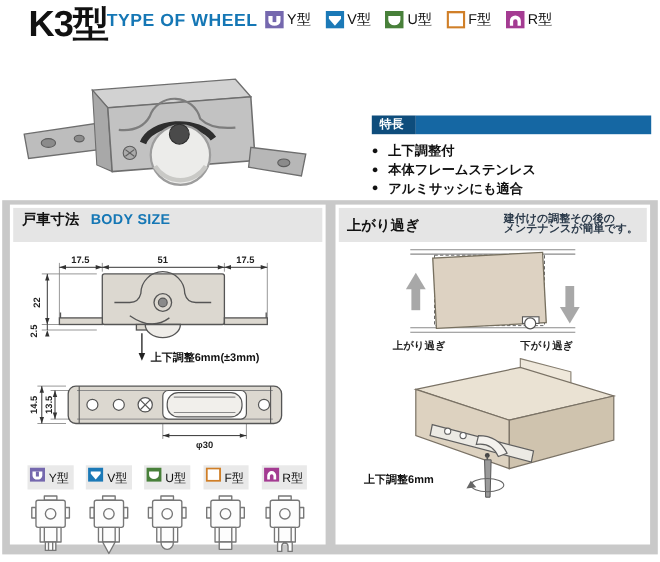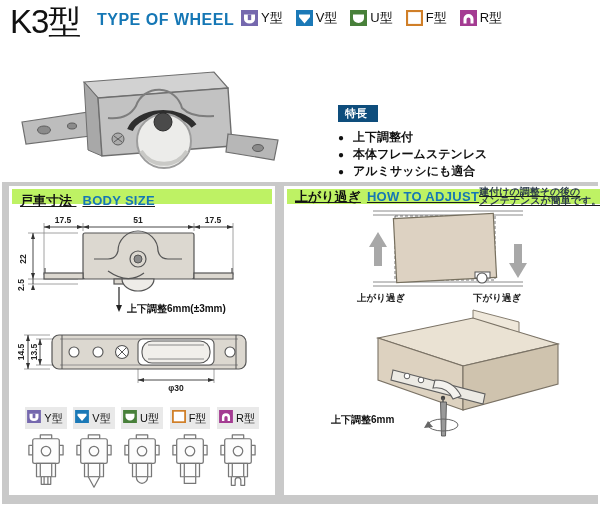--- a/index.html
+++ b/index.html
@@ -1,43 +1,43 @@
 <!DOCTYPE html>
 <html><head>
 <meta charset="utf-8">
 <style>
   html,body{margin:0;padding:0;background:#fff;}
   #page{position:relative;width:600px;height:511px;background:#fff;overflow:hidden;
         font-family:"Liberation Sans","DejaVu Sans",sans-serif;color:#1a1a1a;}
 
   
-  #k3-title{position:absolute;left:10px;top:0px;font-size:33px;font-weight:normal;letter-spacing:-1px;color:#111;}
+  #k3-title{position:absolute;left:26px;top:0px;font-size:33px;font-weight:bold;letter-spacing:-1px;color:#111;}
   #type-of-wheel{position:absolute;left:97px;top:11px;font-size:16px;font-weight:bold;letter-spacing:.5px;color:#1577b5;}
   #wheel-row{position:absolute;left:241px;top:9px;display:flex;gap:13px;}
   .wt{display:flex;align-items:center;gap:3px;}
   .wt svg{display:block;}
   .wt-label{font-size:13px;font-weight:normal;color:#111;}
 
   
   #product-photo{position:absolute;left:12px;top:46px;}
 
   
   #features{position:absolute;left:338px;top:105px;width:254px;}
-  #features-bar{display:flex;height:17px;line-height:17px;align-items:flex-end;}
+  #features-bar{display:flex;height:17px;line-height:17px;}
   #features-heading{background:#0e4d7c;color:#fff;font-size:11px;font-weight:bold;padding:0 11px 0 7px;}
   #features-bar-fill{flex:1;background:#1567a3;}
   #features-list{list-style:none;margin:7px 0 0 0;padding:0;font-family:Liberation Serif, serif;}
   #features-list li{font-size:12px;font-weight:bold;line-height:17px;color:#111;display:flex;align-items:center;}
   #features-list li::before{content:"●";font-size:10px;margin-right:9px;}
 
   
   #lower{position:absolute;left:2px;top:182px;width:596px;height:322px;background:#c9c9c9;
          box-sizing:border-box;padding:4px 7px 9px 7px;display:flex;gap:9px;}
   .panel{background:#fff;flex:1;position:relative;box-sizing:border-box;padding:3px;}
-  .panel-header{background:#bef264;height:15px;line-height:22px;padding:0 8px;white-space:nowrap;text-decoration:underline;}
+  .panel-header{background:#e5e5e5;height:31px;line-height:22px;padding:0 8px;white-space:nowrap;}
   .ph-jp{font-size:13px;font-weight:bold;color:#111;}
   .ph-en{font-size:13px;font-weight:bold;color:#1577b5;margin-left:6px;letter-spacing:.3px;}
   #adjust-header{display:flex;align-items:center;}
   #adjust-note{margin-left:auto;text-align:left;font-size:10px;line-height:8.5px;font-weight:bold;color:#2b3a4a;}
 
   svg.drawing{display:block;margin:0 auto;}
   #drawing-front{margin-top:9px;}
   #drawing-bottom{margin-top:0px;}
 
   
@@ -353,21 +353,20 @@
                 <path d="M13,45 v9 h4 v-5 a3,3 0 0 1 6,0 v5 h4 v-9 z"></path>
               </g>
             </svg>
           </div>
         </div>
     </div>
 
     <div class="panel">
       <div class="panel-header" id="adjust-header">
         <span class="ph-jp">上がり過ぎ</span>
-        <span class="ph-en">HOW TO ADJUST</span>
         <span id="adjust-note">
           <span>建付けの調整その後の</span><br>
           <span>メンテナンスが簡単です。</span>
         </span>
       </div>
 
 
       <svg id="door-diagram" class="drawing" width="210" height="102" viewBox="0 0 210 102">
         <g stroke="#8a8a8a" stroke-width="1">
           <line x1="30" y1="5" x2="180" y2="5"></line>

